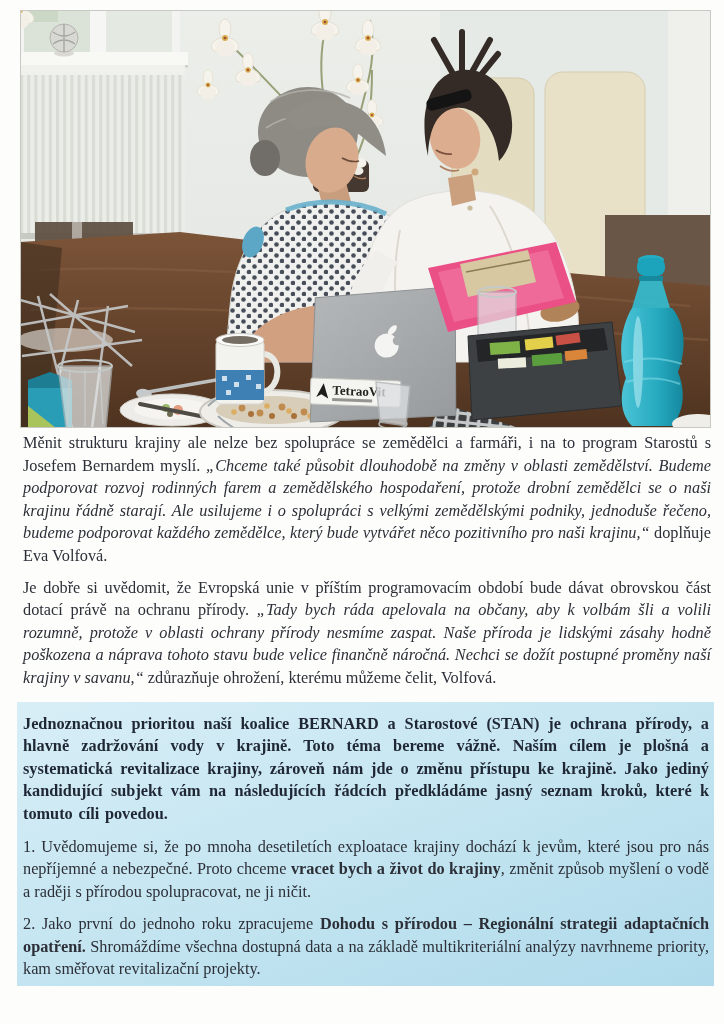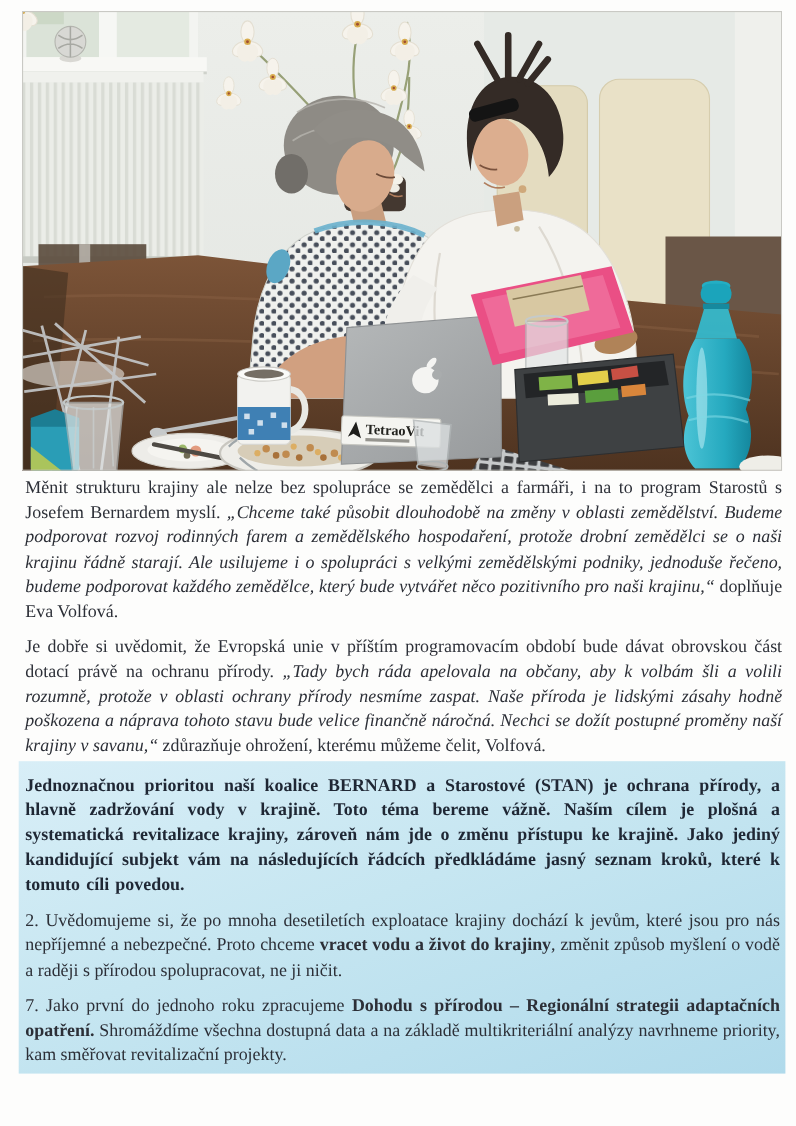--- a/index.html
+++ b/index.html
@@ -12,21 +12,21 @@
   .photo-wrap svg{display:block;width:100%;height:100%;}
   .text-col{
     position:absolute;left:23px;top:432px;width:688px;
     font-size:16.3px;line-height:22.6px;color:#2c2f37;text-align:justify;
   }
   p{margin:0;}
   .p-gap{margin-top:9px;}
   .it{font-style:italic;}
   .bd{font-weight:bold;}
   .highlight{
-    margin:2px -3px 0 -6px;
+    margin:12px -3px 0 -6px;
     padding:11px 5px 5px 6px;
     background:linear-gradient(160deg,#d8eef7 0%,#c6e6f1 45%,#b0daeb 100%);
     font-family:Liberation Serif, serif;
   }
   .intro{font-weight:bold;color:#1f2734;word-spacing:1.6px;text-align:justify;}
   .item{margin-top:10px;}
 </style>
 </head>
 <body>
 
@@ -305,19 +305,19 @@
 
   <div class="text-col">
 
     <p class="para"><span>Měnit strukturu krajiny ale nelze bez spolupráce se zemědělci a farmáři, i na to program Starostů s Josefem Bernardem myslí. </span><span class="it">„Chceme také působit dlouhodobě na změny v oblasti zemědělství. Budeme podporovat rozvoj rodinných farem a zemědělského hospodaření, protože drobní zemědělci se o naši krajinu řádně starají. Ale usilujeme i o spolupráci s velkými zemědělskými podniky, jednoduše řečeno, budeme podporovat každého zemědělce, který bude vytvářet něco pozitivního pro naši krajinu,“</span><span> doplňuje Eva Volfová.</span></p>
 
     <p class="para p-gap"><span>Je dobře si uvědomit, že Evropská unie v příštím programovacím období bude dávat obrovskou část dotací právě na ochranu přírody. </span><span class="it">„Tady bych ráda apelovala na občany, aby k volbám šli a volili rozumně, protože v oblasti ochrany přírody nesmíme zaspat. Naše příroda je lidskými zásahy hodně poškozena a náprava tohoto stavu bude velice finančně náročná. Nechci se dožít postupné proměny naší krajiny v savanu,“</span><span> zdůrazňuje ohrožení, kterému můžeme čelit, Volfová.</span></p>
 
     <div class="highlight">
       <p class="intro">Jednoznačnou prioritou naší koalice BERNARD a Starostové (STAN) je ochrana přírody, a hlavně zadržování vody v krajině. Toto téma bereme vážně. Naším cílem je plošná a systematická revitalizace krajiny, zároveň nám jde o změnu přístupu ke krajině. Jako jediný kandidující subjekt vám na následujících řádcích předkládáme jasný seznam kroků, které k tomuto cíli povedou.</p>
 
-      <p class="item"><span>2. Uvědomujeme si, že po mnoha desetiletích exploatace krajiny dochází k jevům, které jsou pro nás nepříjemné a nebezpečné. Proto chceme </span><span class="bd">vracet vodu a život do krajiny</span><span>, změnit způsob myšlení o vodě a raději s přírodou spolupracovat, ne ji ničit.</span></p>
-
-      <p class="item"><span>7. Jako první do jednoho roku zpracujeme </span><span class="bd">Dohodu s přírodou – Regionální strategii adaptačních opatření.</span><span> Shromáždíme všechna dostupná data a na základě multikriteriální analýzy navrhneme priority, kam směřovat revitalizační projekty.</span></p>
+      <p class="item"><span>1. Uvědomujeme si, že po mnoha desetiletích exploatace krajiny dochází k jevům, které jsou pro nás nepříjemné a nebezpečné. Proto chceme </span><span class="bd">vracet bych a život do krajiny</span><span>, změnit způsob myšlení o vodě a raději s přírodou spolupracovat, ne ji ničit.</span></p>
+
+      <p class="item"><span>2. Jako první do jednoho roku zpracujeme </span><span class="bd">Dohodu s přírodou – Regionální strategii adaptačních opatření.</span><span> Shromáždíme všechna dostupná data a na základě multikriteriální analýzy navrhneme priority, kam směřovat revitalizační projekty.</span></p>
     </div>
 
   </div>
 </div>
 
 </body></html>

